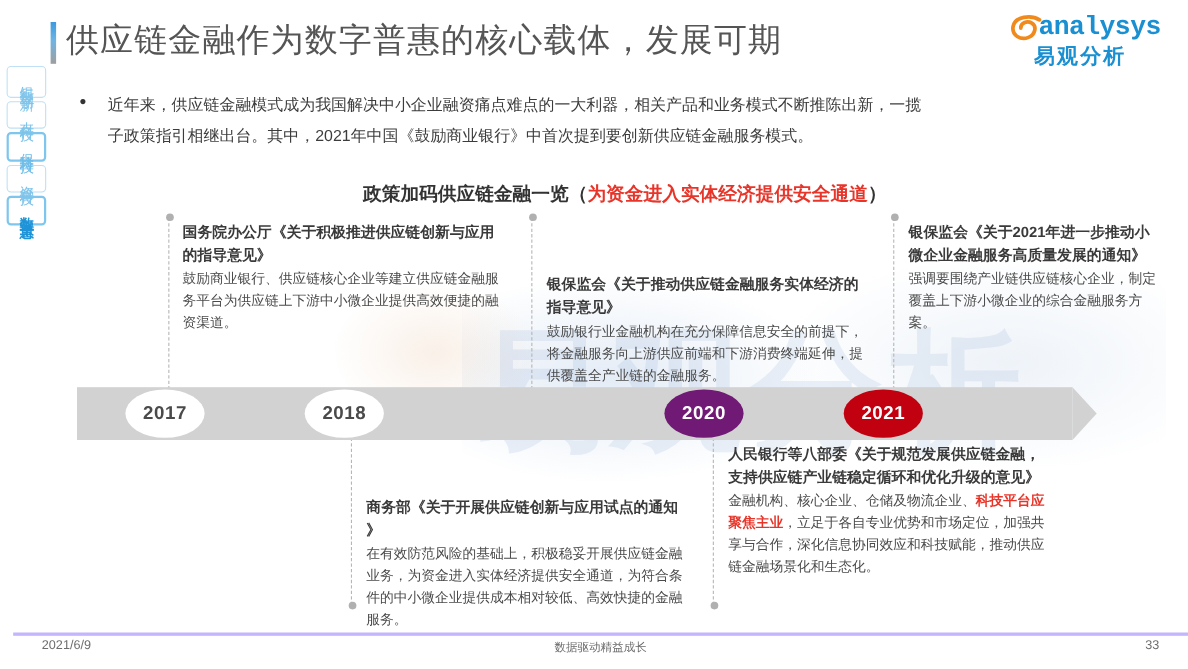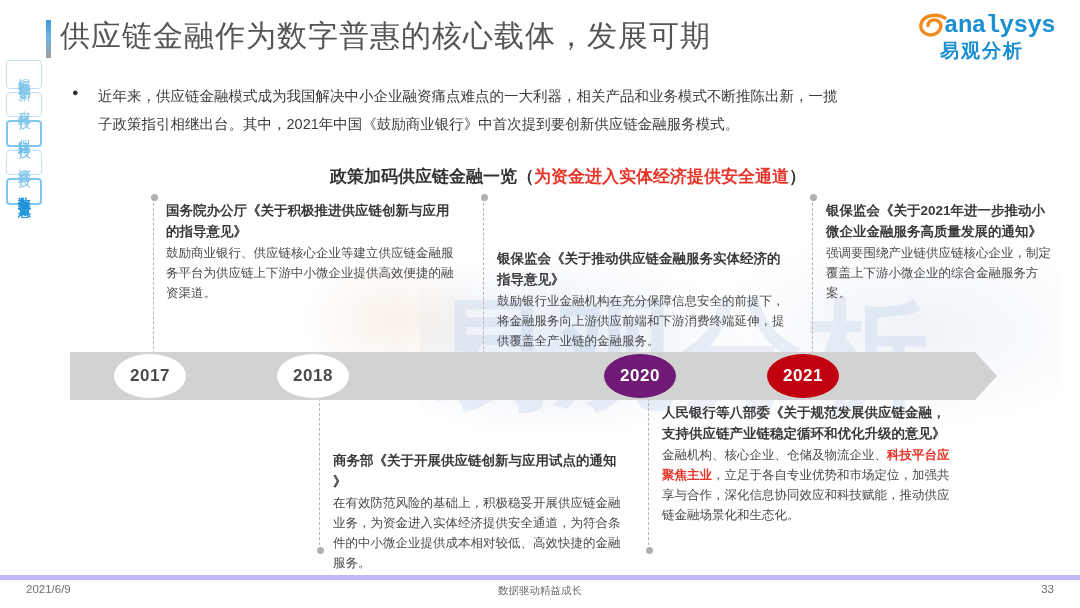--- a/index.html
+++ b/index.html
@@ -69,22 +69,22 @@
   .conn{position:absolute;width:1px;border-left:1px dashed #b6b6b6;}
   .dot{position:absolute;width:7px;height:7px;border-radius:50%;background:#b0b0b0;margin-left:-3px;}
 
   
   .card{position:absolute;}
   .card .hd{font-size:13.5px;font-weight:700;color:#3a3a3a;line-height:21px;}
   .card .bd{font-size:12.5px;color:#4a4a4a;line-height:20px;margin-top:1px;}
   .card .bd .red{color:#e8352a;font-weight:700;}
 
   
-  .footer{position:absolute;left:0;right:0;top:575px;height:24px;
-          border-top:5px solid #c4b5fd;}
+  .footer{position:absolute;left:12px;right:0;top:575px;height:24px;
+          border-top:3px solid #c4b5fd;}
   .f-left{position:absolute;left:26px;top:3px;font-size:11.5px;color:#6d6d6d;}
   .f-center{position:absolute;left:0;right:0;top:4px;text-align:center;font-size:10.5px;color:#6d6d6d;}
   .f-right{position:absolute;right:26px;top:3px;font-size:11.5px;color:#6d6d6d;margin-left:36px;}
 </style>
 </head>
 <body>
 
 <div class="slide">
 
   <div class="wm wm1"></div>

